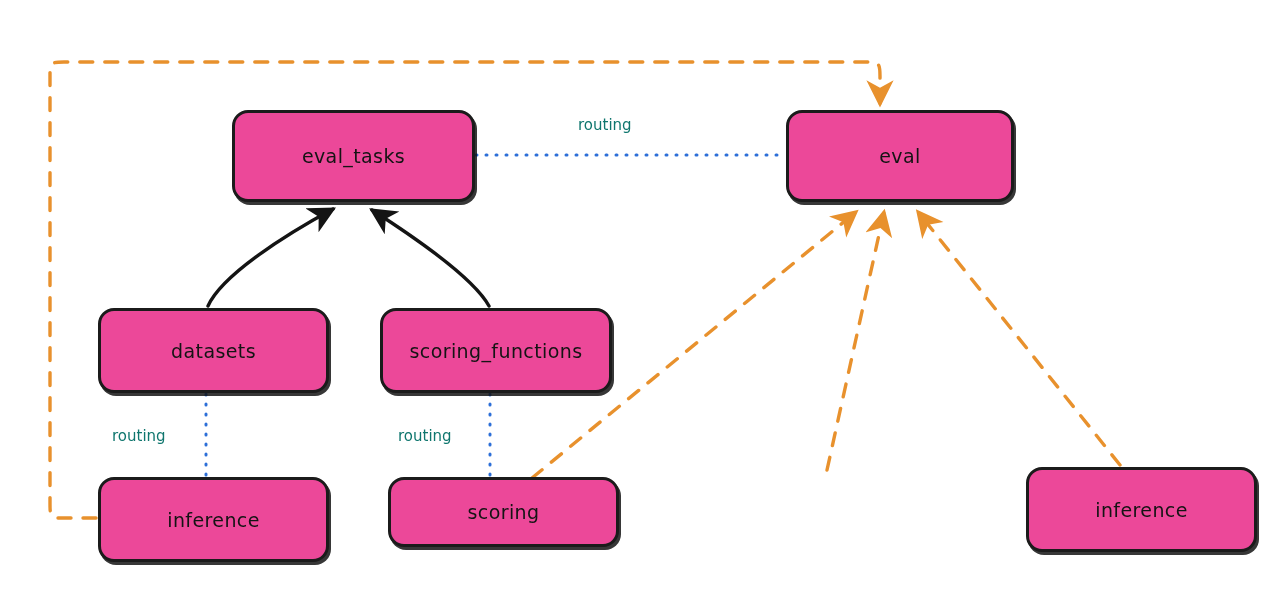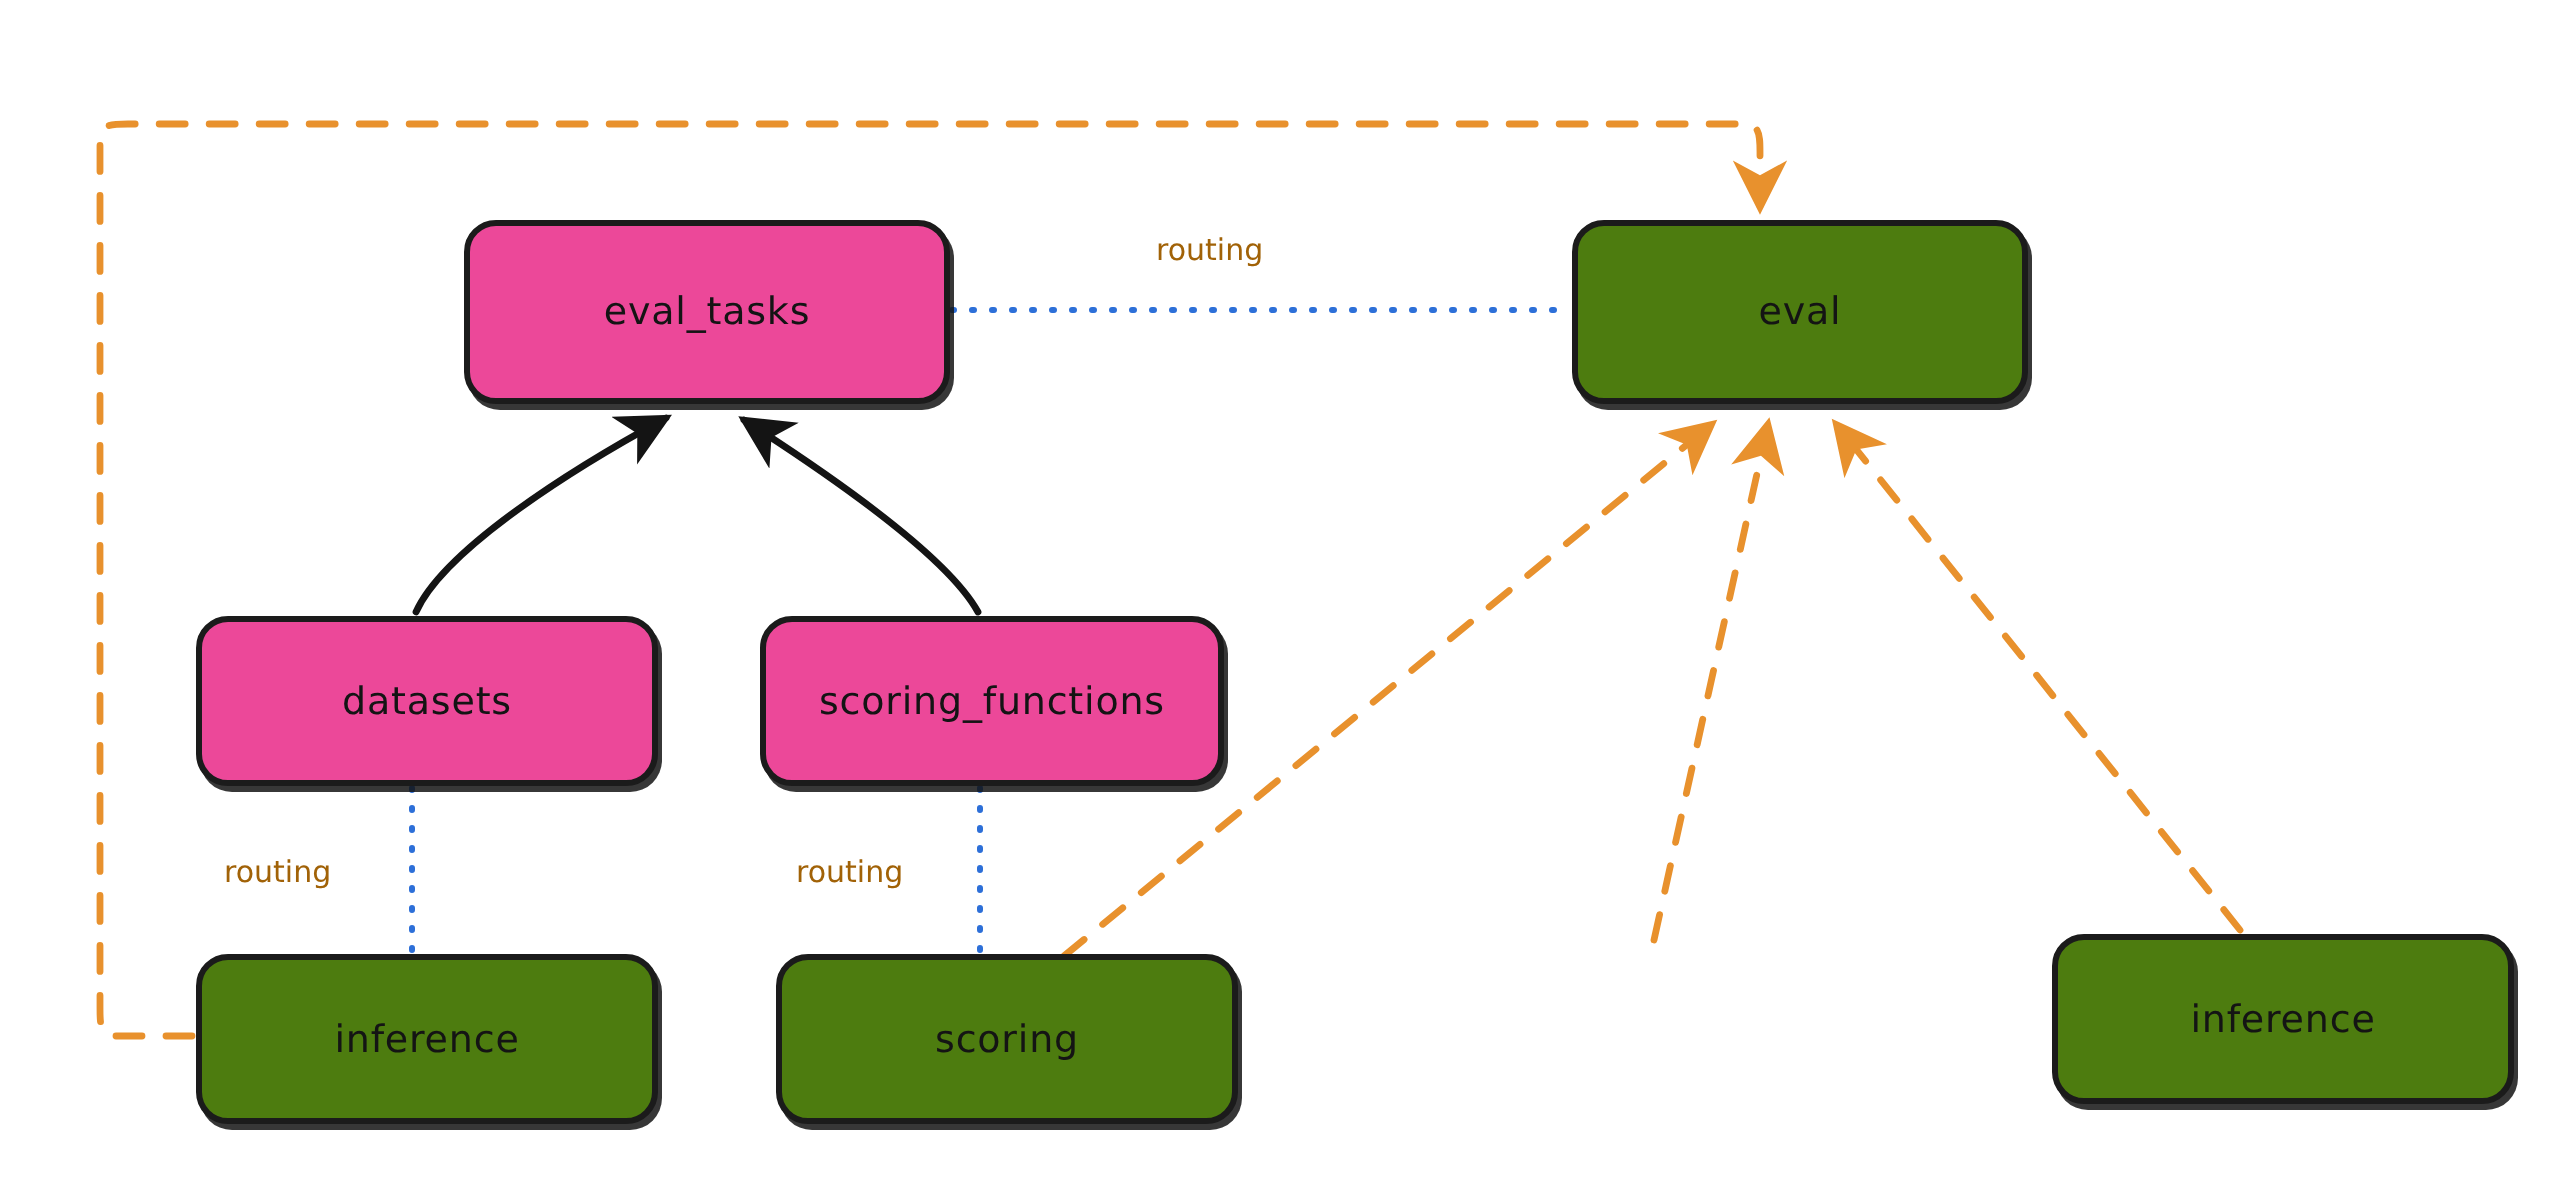--- a/index.html
+++ b/index.html
@@ -28,34 +28,34 @@
     position: absolute;
     box-sizing: border-box;
     border: 3px solid #1b1b1b;
     border-radius: 16px;
     display: flex;
     align-items: center;
     justify-content: center;
     box-shadow: 2px 3px 0 0 rgba(20,20,20,0.85);
   }
   .node.blue  { background: #ec4899; }
-  .node.green { background: #4d7c0f; text-align: right; }
+  .node.green { background: #ec4899; text-align: right; }
   .node-label {
     font-family: "DejaVu Sans", sans-serif;
     font-size: 19px;
     color: #141414;
     letter-spacing: 0.4px;
     white-space: nowrap;
     user-select: none;
   }
   .edge-label {
     position: absolute;
     font-family: "DejaVu Sans", sans-serif;
     font-size: 15px;
-    color: #a16207;
+    color: #0f766e;
     white-space: nowrap;
     user-select: none;
   }
 </style>
 </head>
 <body>
 
 <div id="diagram-root">
 
   <svg id="edges-layer" viewBox="0 0 1280 596" width="1280" height="596" xmlns="http://www.w3.org/2000/svg">
@@ -100,21 +100,21 @@
   </div>
 
   <div class="node blue" style="left:380px; top:308px; width:232px; height:85px;">
     <span class="node-label">scoring_functions</span>
   </div>
 
   <div class="node green" style="left:98px; top:477px; width:231px; height:85px;">
     <span class="node-label">inference</span>
   </div>
 
-  <div class="node green" style="left:388px; top:477px; width:231px; height:85px;">
+  <div class="node green" style="left:388px; top:477px; width:231px; height:70px;">
     <span class="node-label">scoring</span>
   </div>
 
 
   <div class="node green" style="left:1026px; top:467px; width:231px; height:85px;">
     <span class="node-label">inference</span>
   </div>
 
   <span class="edge-label" style="left:578px; top:116px;">routing</span>
 

